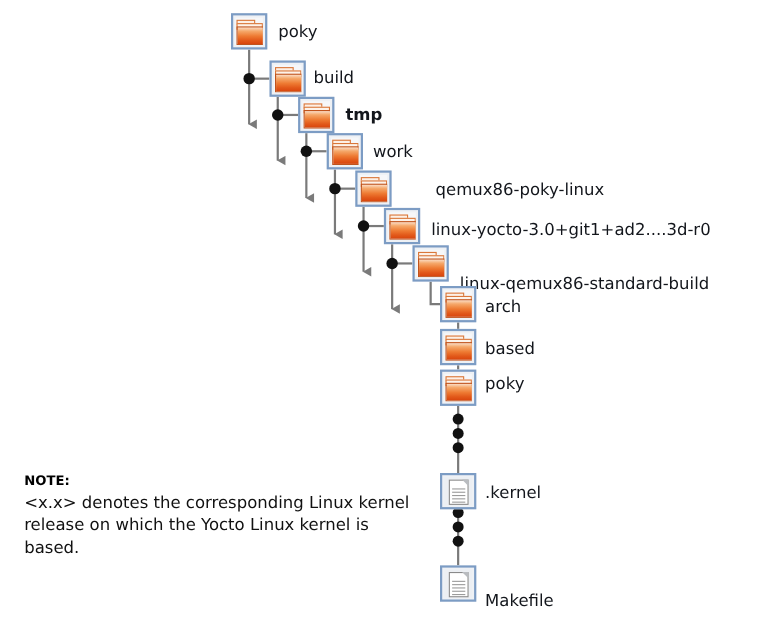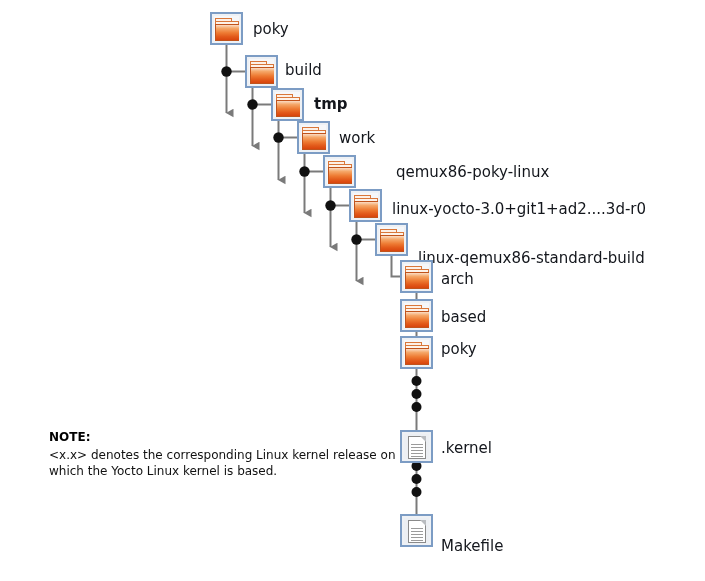--- a/index.html
+++ b/index.html
@@ -140,30 +140,29 @@
     line-height: 1.45;
     white-space: pre-line;
   }
 
   
   #note {
     position: absolute;
     left: 22px;
     top: 430px;
     width: 360px;
-    margin-left: 27px;
   }
   #note .note-title {
     font-size: 12px;
     font-weight: bold;
     color: #000000;
     line-height: 1.3;
   }
   #note .note-body {
-    font-size: 12px;
+    font-size: 15px;
     color: #111111;
     line-height: 1.38;
     margin-top: 1px;
   }
 </style>
 </head>
 <body>
 
 <div id="canvas">
 

